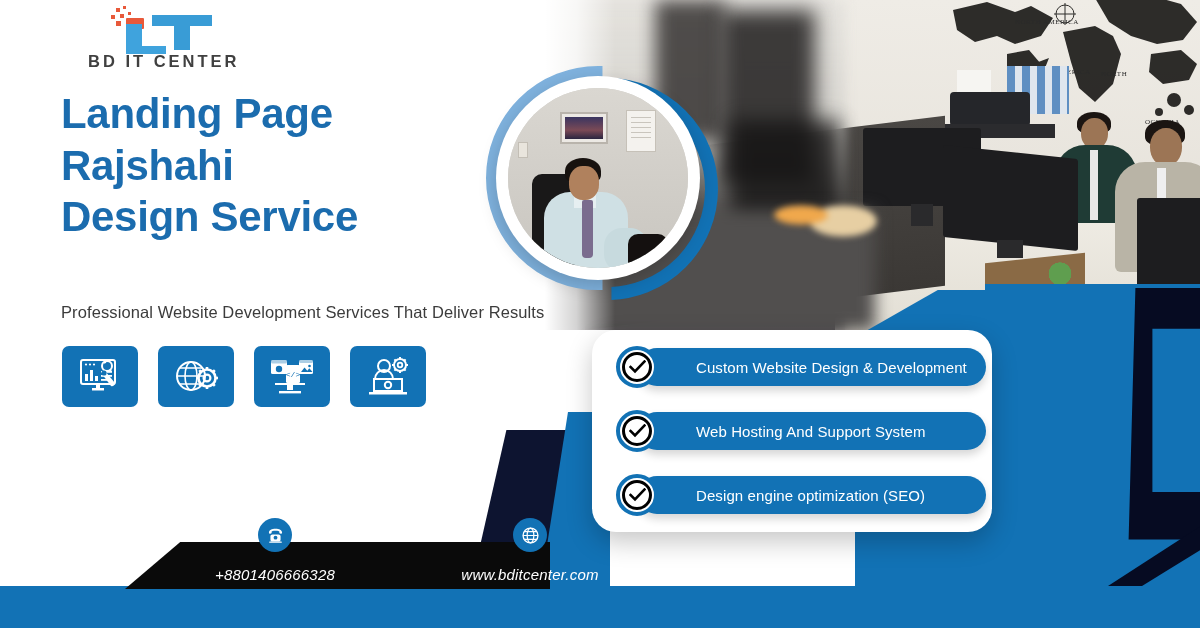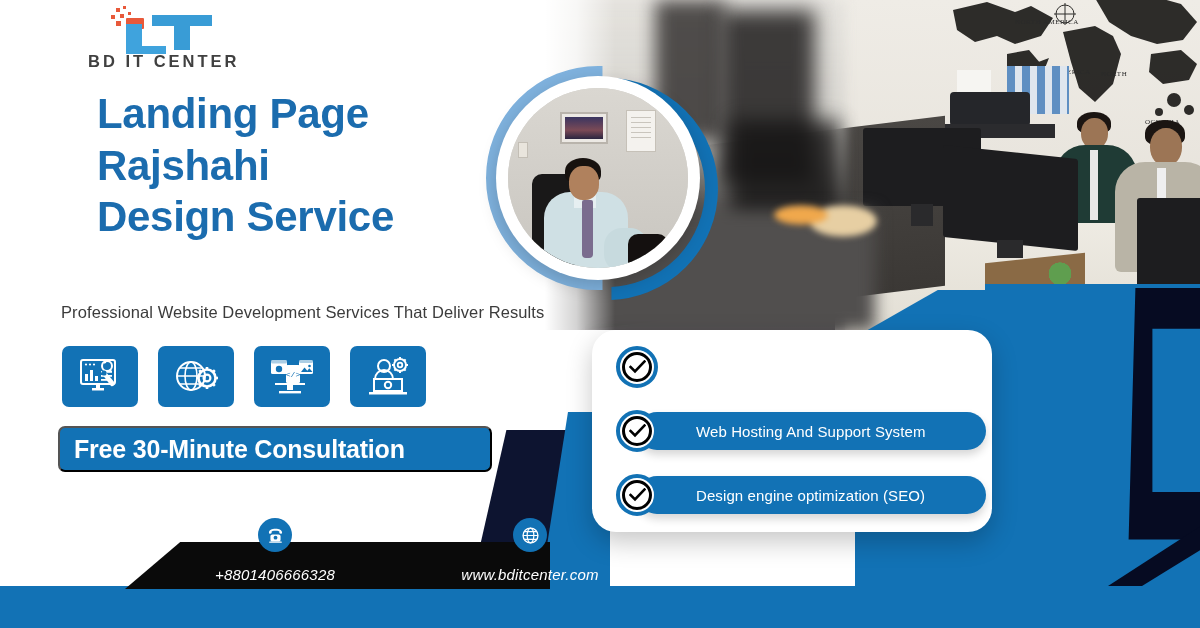--- a/index.html
+++ b/index.html
@@ -168,21 +168,20 @@
     position:absolute; left:0; top:46px; width:175px;
     color:#404040; font-size:16.5px; font-weight:700; letter-spacing:3px;
     font-family:"Liberation Sans", sans-serif;
   }
 
   
   .headline{
     position:absolute; left:61px; top:88px; width:470px; z-index:10;
     color:#1b6cae; font-size:42px; line-height:1.23; font-weight:bold;
     letter-spacing:-0.3px;
-    margin-left:36px;
   }
   .subhead{
     position:absolute; left:61px; top:303px; z-index:10;
     color:#3c3c3c; font-size:16.5px; font-weight:400; letter-spacing:.1px;
   }
 
   
   .tiles{ position:absolute; left:62px; top:346px; display:flex; gap:20px; z-index:10; }
   .tile{
     width:76px; height:61px; background:#1272b5; border-radius:7px;
@@ -446,25 +445,25 @@
           </g>
         </g>
         <path d="M8 22 h28 v12 H8 z" fill="none" stroke="#ffffff" stroke-width="2"></path>
         <circle cx="22" cy="28" r="3.2" fill="none" stroke="#ffffff" stroke-width="2"></circle>
         <path d="M3 35 h38 v2.6 H3 z" fill="#ffffff"></path>
       </svg>
     </div>
 
   </div>
 
-  <button class="cta">Free 30-Minute Consultation</button>
 
   <div class="feature-card">
 
     <div class="feature-row">
+      <div class="pill">Custom Website Design &amp; Development</div>
       <div class="check">
         <div class="check-inner">
           <svg width="17" height="14" viewBox="0 0 17 14">
             <path d="M1.5 7 L6 11.5 L15.5 1.5" fill="none" stroke="#000000" stroke-width="2.6" stroke-linecap="square"></path>
           </svg>
         </div>
       </div>
     </div>
 
     <div class="feature-row">

